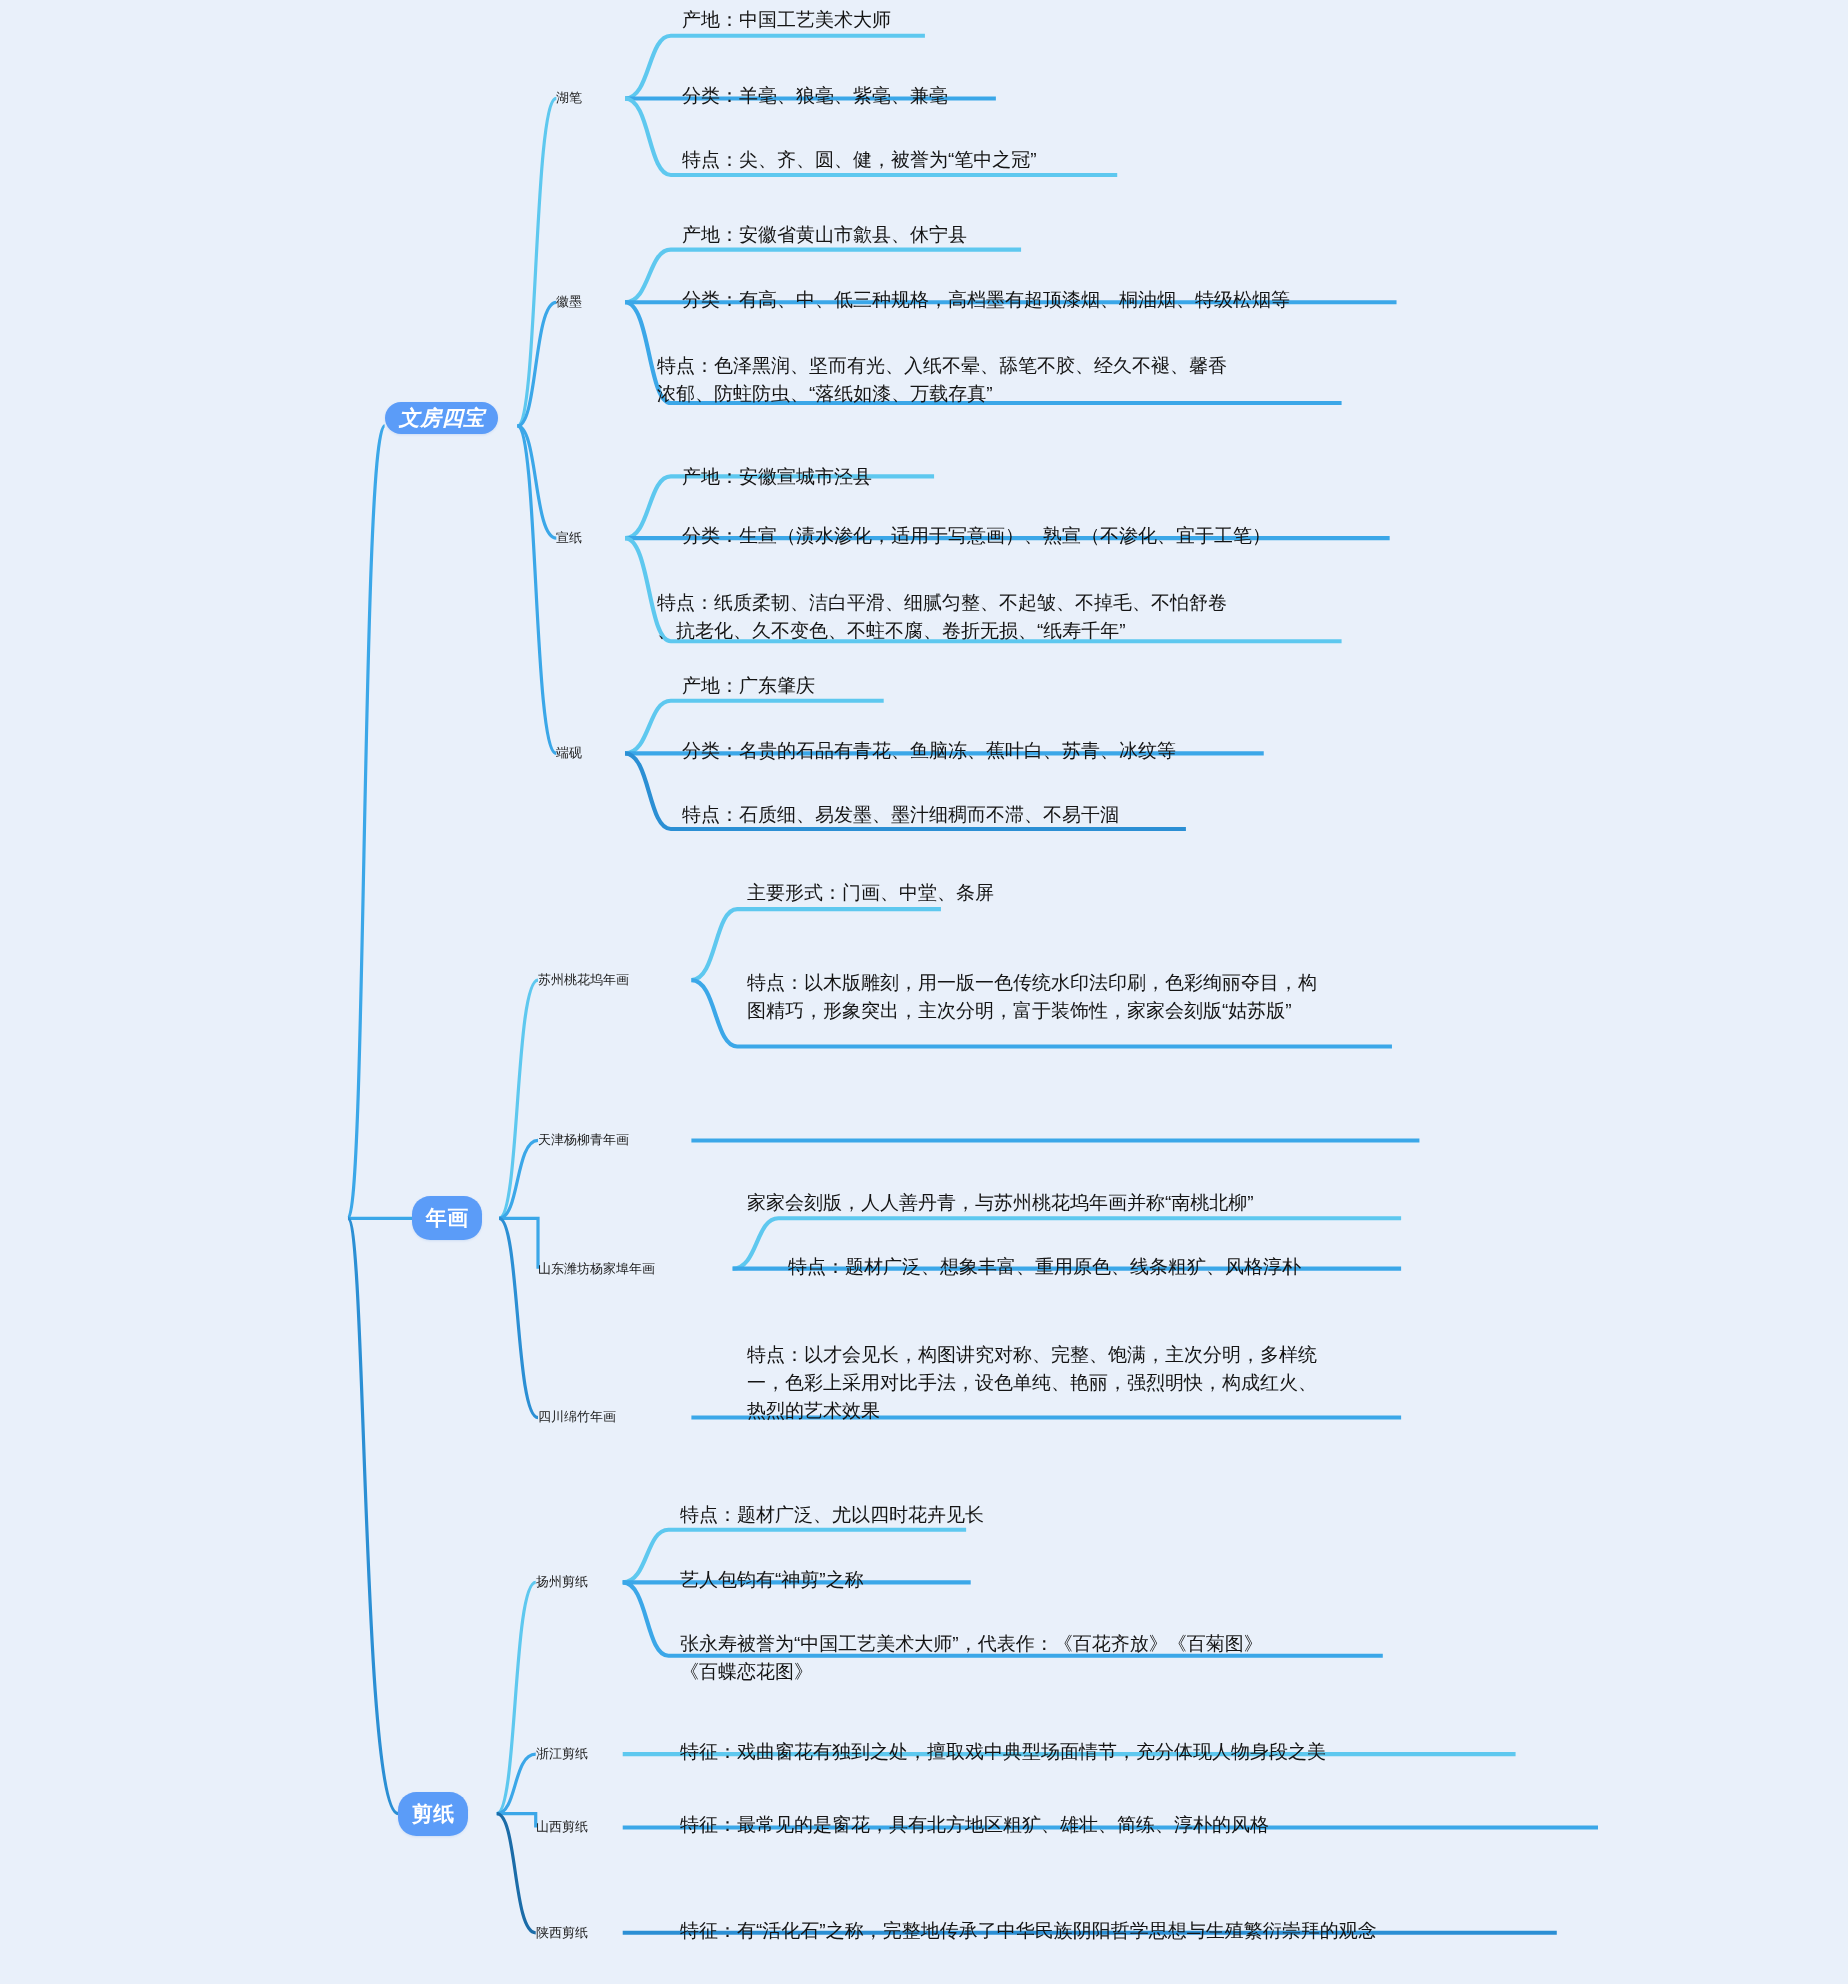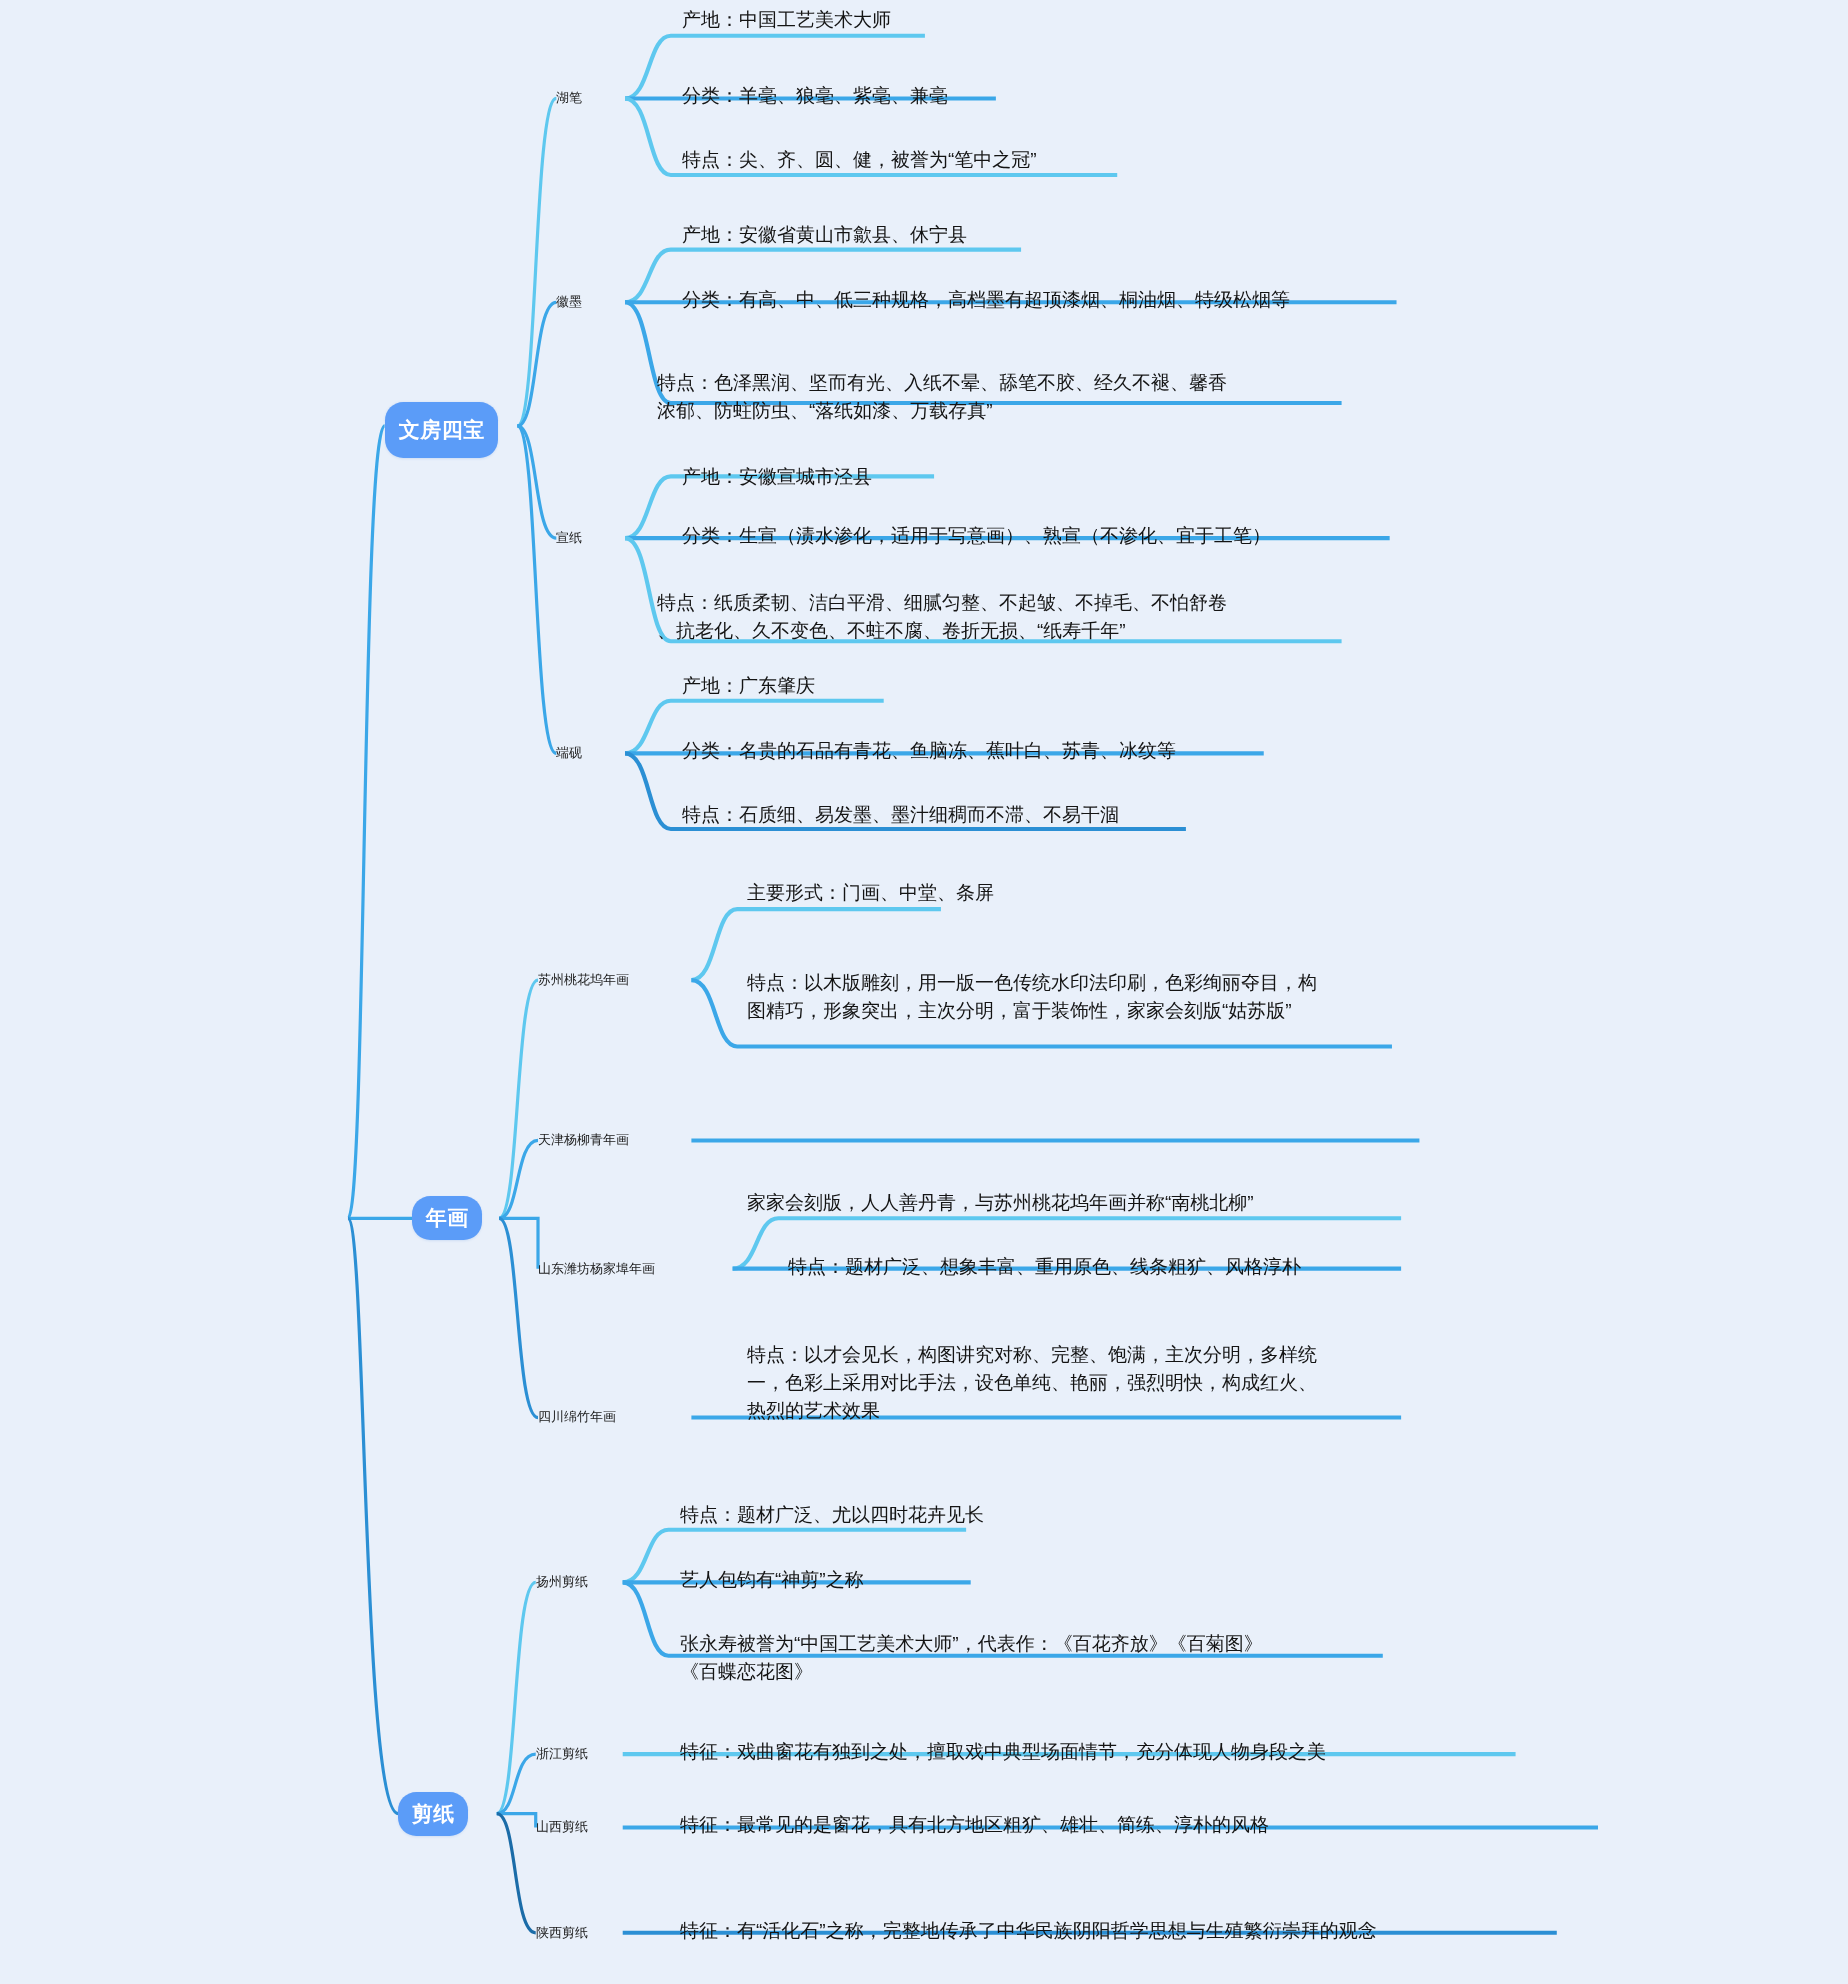--- a/index.html
+++ b/index.html
@@ -117,37 +117,37 @@
       <path d="M 1360 3830 L 1460 3830 L 3310 3830" stroke="#5ec8ef" stroke-width="9"></path>
 
       <path d="M 1360 3990 L 1460 3990 L 3490 3990" stroke="#3ba7e8" stroke-width="9"></path>
 
       <path d="M 1360 4220 L 1460 4220 L 3400 4220" stroke="#2b8fd4" stroke-width="9"></path>
 
     </g>
   </svg>
 
 
-  <div class="node branch" style="left:385px;top:402px;height:56px;">
+  <div class="node branch" style="left:385px;top:402px;height:32px;font-style:italic;">
     <span>文房四宝</span>
   </div>
 
   <div class="node sub" style="left:556px;top:82px;height:32px;">
     <span>湖笔</span>
   </div>
   <div class="node leaf one" style="left:682px;top:6.4px;">产地：中国工艺美术大师</div>
   <div class="node leaf one" style="left:682px;top:82px;">分类：羊毫、狼毫、紫毫、兼毫</div>
   <div class="node leaf one" style="left:682px;top:146px;">特点：尖、齐、圆、健，被誉为“笔中之冠”</div>
 
   <div class="node sub" style="left:556px;top:286px;height:32px;">
     <span>徽墨</span>
   </div>
   <div class="node leaf one" style="left:682px;top:221px;">产地：安徽省黄山市歙县、休宁县</div>
   <div class="node leaf one" style="left:682px;top:286px;">分类：有高、中、低三种规格，高档墨有超顶漆烟、桐油烟、特级松烟等</div>
-  <div class="node leaf" style="left:657px;top:352px;width:687px;margin-top:17px;">特点：色泽黑润、坚而有光、入纸不晕、舔笔不胶、经久不褪、馨香
+  <div class="node leaf" style="left:657px;top:352px;width:687px;">特点：色泽黑润、坚而有光、入纸不晕、舔笔不胶、经久不褪、馨香
 浓郁、防蛀防虫、“落纸如漆、万载存真”</div>
 
   <div class="node sub" style="left:556px;top:522px;height:32px;">
     <span>宣纸</span>
   </div>
   <div class="node leaf one" style="left:682px;top:464px;font-family:Liberation Mono, monospace;">产地：安徽宣城市泾县</div>
   <div class="node leaf one" style="left:682px;top:522px;">分类：生宣（渍水渗化，适用于写意画）、熟宣（不渗化、宜于工笔）</div>
   <div class="node leaf" style="left:657px;top:589px;width:692px;">特点：纸质柔韧、洁白平滑、细腻匀整、不起皱、不掉毛、不怕舒卷
 、抗老化、久不变色、不蛀不腐、卷折无损、“纸寿千年”</div>
 

